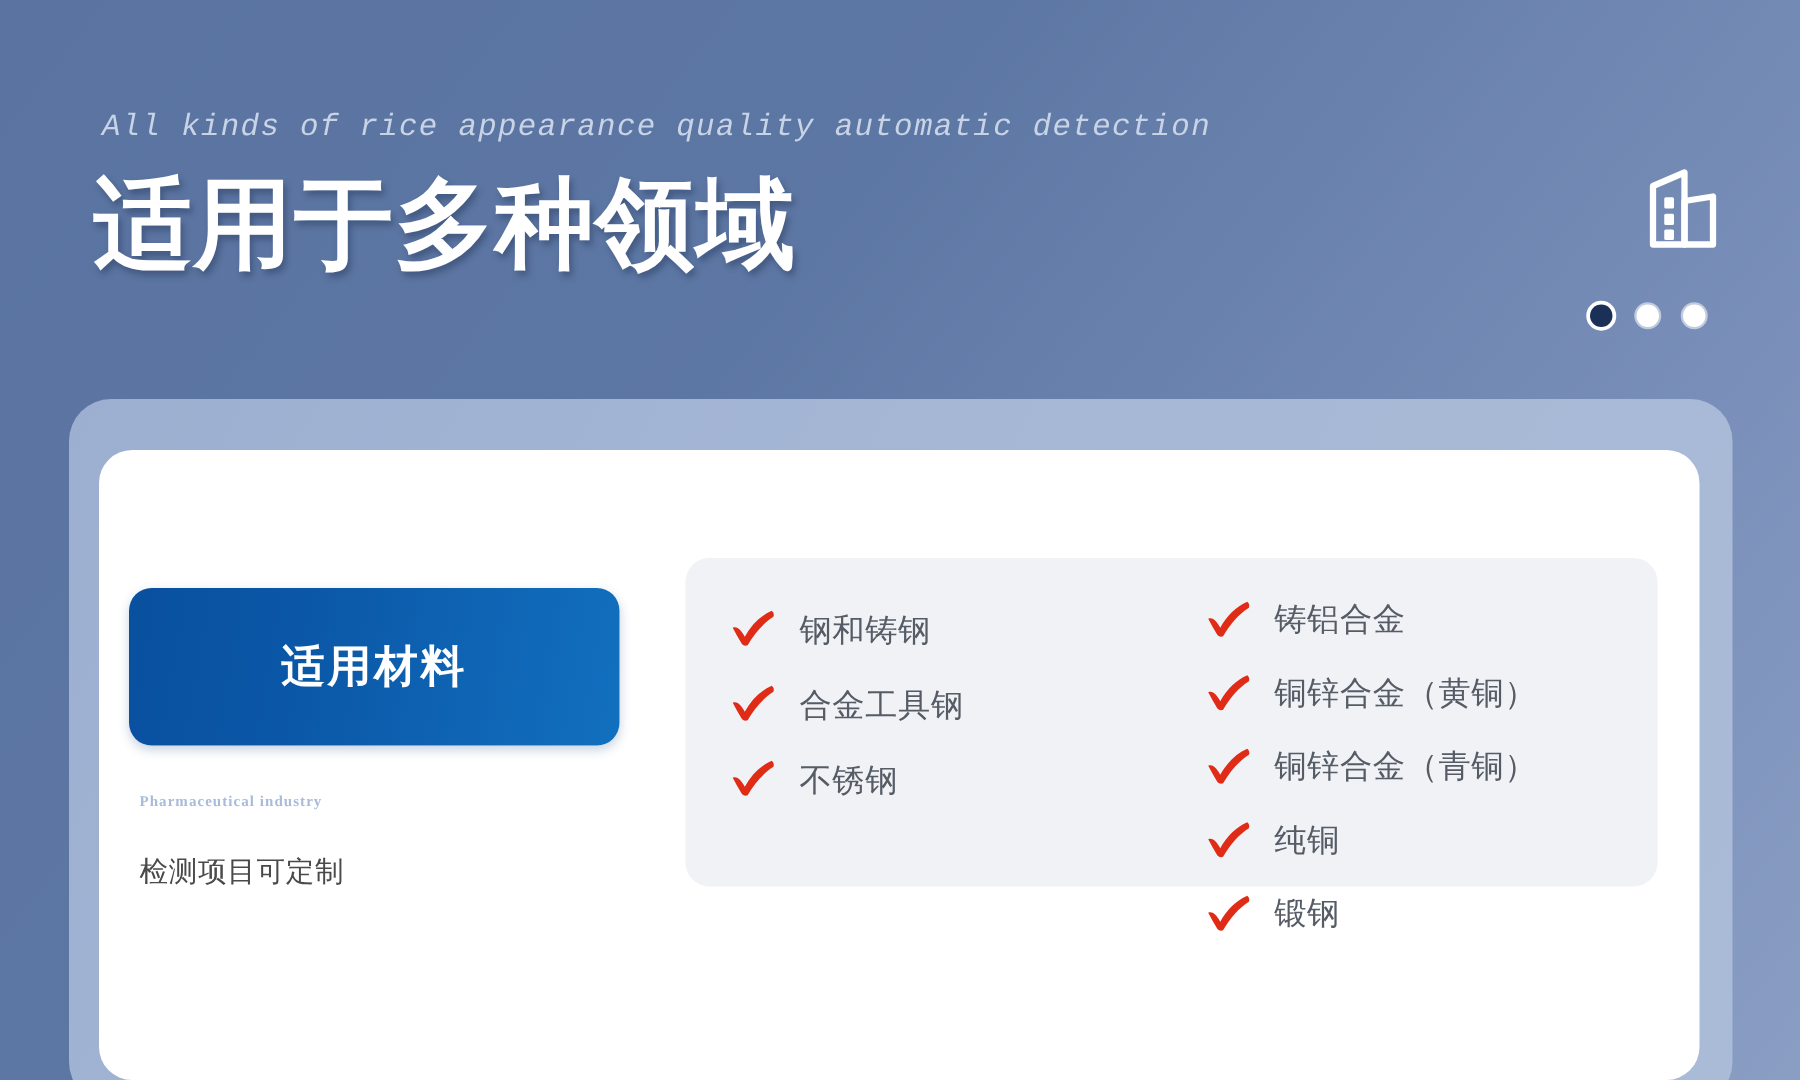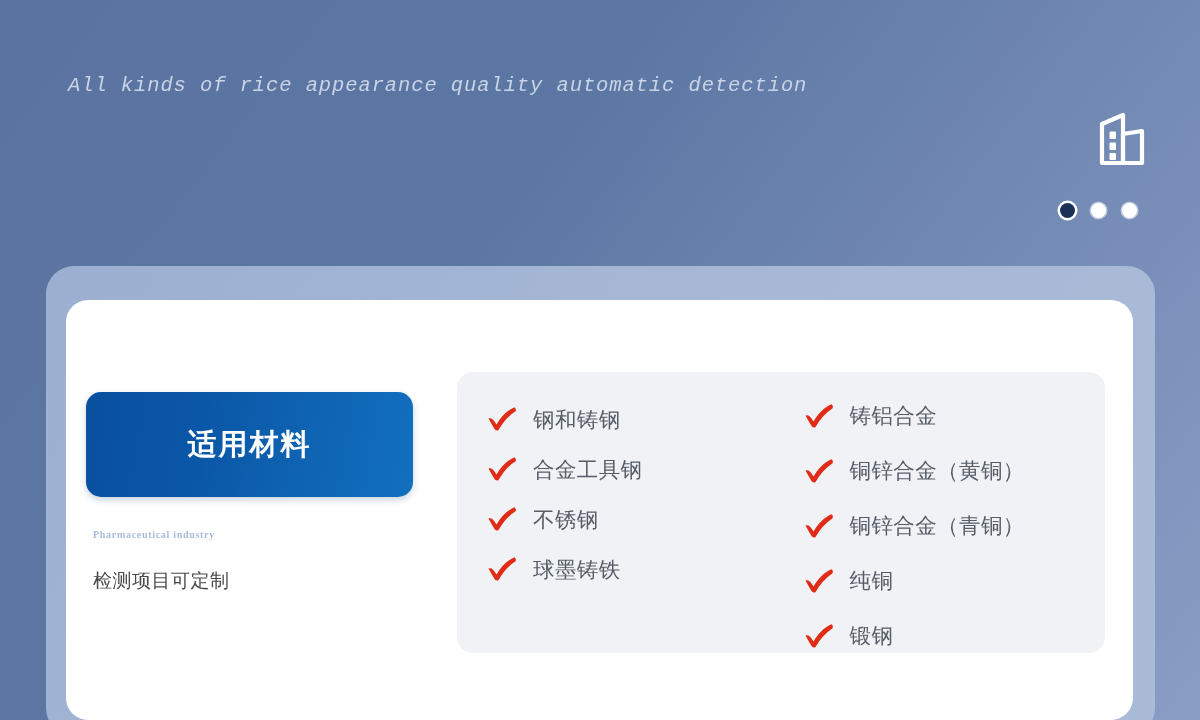--- a/index.html
+++ b/index.html
@@ -150,21 +150,21 @@
     color: #4a4a4a;
     letter-spacing: 0.5px;
   }
 
   
   #materials-panel {
     position: absolute;
     left: 457px;
     top: 372px;
     width: 648px;
-    height: 281px;
+    height: 219px;
     border-radius: 16px;
     background: #f1f2f6;
     display: flex;
   }
 
   .mat-col {
     flex: 1;
     padding-top: 22px;
     display: flex;
     flex-direction: column;
@@ -196,20 +196,21 @@
 </style>
 </head>
 <body>
 
 <div id="stage">
 
   <div id="header">
 
     <div id="subtitle">All kinds of rice appearance quality automatic detection</div>
 
+    <div id="title">适用于多种领域</div>
 
     <div id="building-icon">
       <svg width="62" height="62" viewBox="0 0 62 62" aria-hidden="true">
         <g fill="none" stroke="#ffffff" stroke-width="4.2" stroke-linejoin="round" stroke-linecap="round">
           <path d="M12 16 L33 7 L33 55 L12 55 Z"></path>
           <path d="M33 26 L52 23 L52 55 L33 55 Z"></path>
         </g>
         <g fill="#ffffff">
           <rect x="19.5" y="23.5" width="6.5" height="7.5" rx="1"></rect>
           <rect x="19.5" y="34.5" width="6.5" height="7.5" rx="1"></rect>
@@ -256,28 +257,20 @@
         <span class="mat-label">合金工具钢</span>
       </div>
       <div class="mat-item">
         <span class="check-icon">
           <svg width="30" height="26" viewBox="0 0 30 26" aria-hidden="true">
               <path d="M1.5 12.5 C4 11.5 6.5 13 9.5 18.5 C14 10.5 20 4.5 27.5 1.2 C28.8 2.3 29.2 3.6 28.6 5.2 C21.8 9.6 16.3 15.8 11.4 24.2 C9.6 24.8 8.2 24.3 7.2 22.6 C5.2 19.3 3.3 16 1.5 12.5 Z" fill="#e02b16"></path>
             </svg>
         </span>
         <span class="mat-label">不锈钢</span>
       </div>
-      <div class="mat-item">
-        <span class="check-icon">
-          <svg width="30" height="26" viewBox="0 0 30 26" aria-hidden="true">
-              <path d="M1.5 12.5 C4 11.5 6.5 13 9.5 18.5 C14 10.5 20 4.5 27.5 1.2 C28.8 2.3 29.2 3.6 28.6 5.2 C21.8 9.6 16.3 15.8 11.4 24.2 C9.6 24.8 8.2 24.3 7.2 22.6 C5.2 19.3 3.3 16 1.5 12.5 Z" fill="#e02b16"></path>
-            </svg>
-        </span>
-        <span class="mat-label">球墨铸铁</span>
-      </div>
     </div>
 
     <div class="mat-col col-right">
       <div class="mat-item">
         <span class="check-icon">
           <svg width="30" height="26" viewBox="0 0 30 26" aria-hidden="true">
               <path d="M1.5 12.5 C4 11.5 6.5 13 9.5 18.5 C14 10.5 20 4.5 27.5 1.2 C28.8 2.3 29.2 3.6 28.6 5.2 C21.8 9.6 16.3 15.8 11.4 24.2 C9.6 24.8 8.2 24.3 7.2 22.6 C5.2 19.3 3.3 16 1.5 12.5 Z" fill="#e02b16"></path>
             </svg>
         </span>
         <span class="mat-label">铸铝合金</span>

